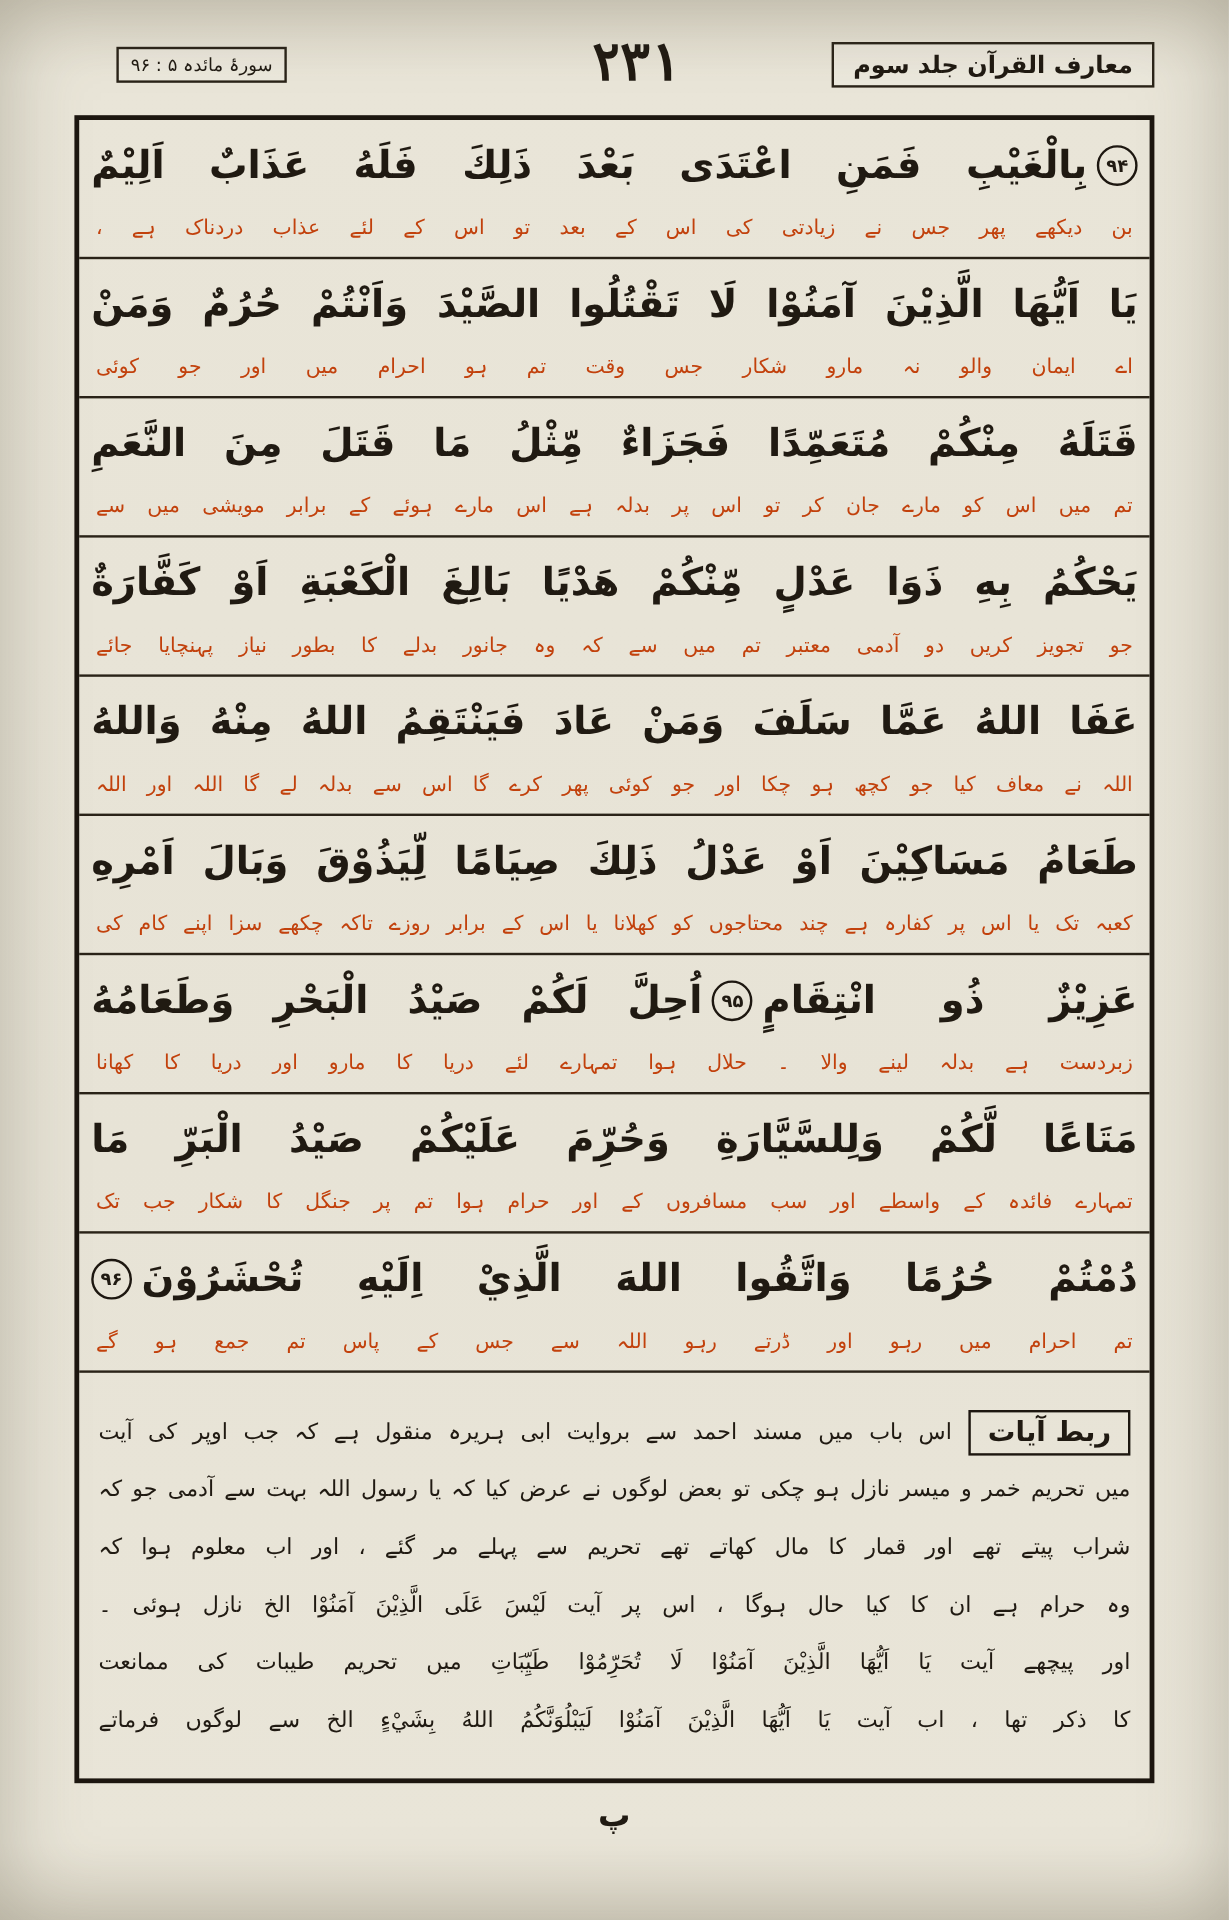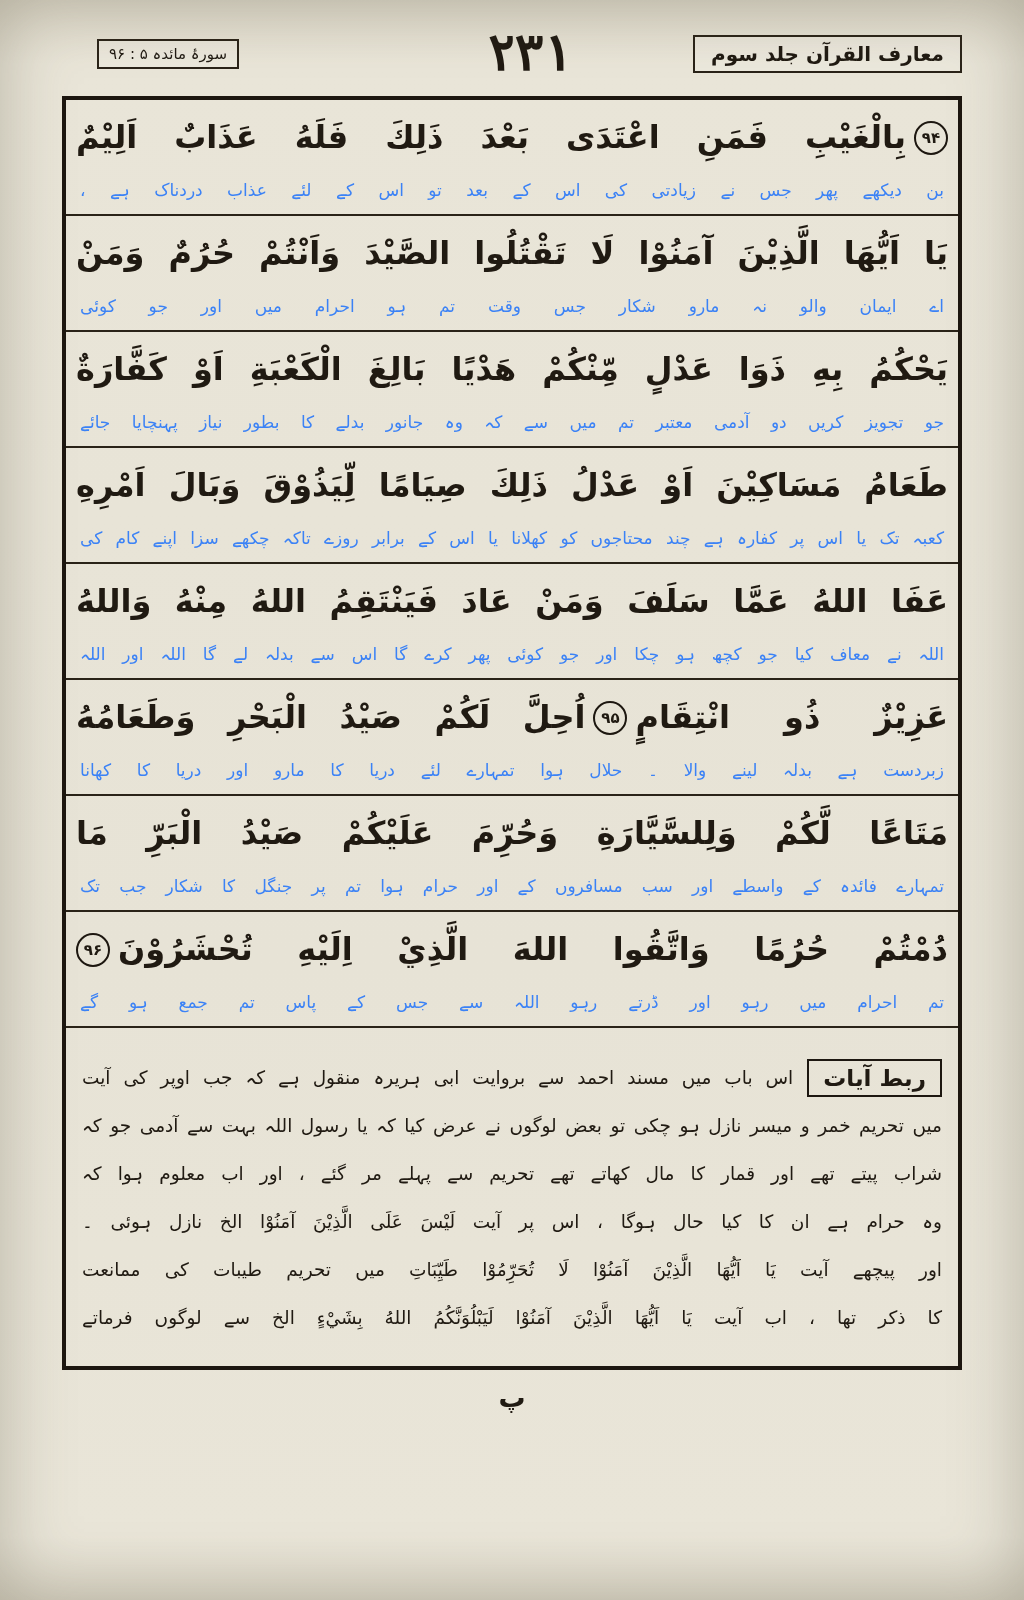--- a/index.html
+++ b/index.html
@@ -29,21 +29,21 @@
   .header-right { justify-self: end; }
   .ref-box {
     display: inline-block; border: 2px solid #2a2318;
     padding: 4px 10px; font-size: 15px; direction: rtl; background: rgba(255,255,255,0.12);
   }
   .title-box {
     display: inline-block; border: 2px solid #2a2318;
     padding: 5px 16px; font-size: 20px; font-weight: bold; direction: rtl; background: rgba(255,255,255,0.12); text-align: center;
   }
   .page-number {
-    font-size: 48px; font-weight: bold; line-height: 1; padding: 0 10px;
+    font-size: 42px; font-weight: bold; line-height: 1; padding: 0 10px;
     font-family: Liberation Serif, serif;
   }
 
   
   .frame {
     margin-top: 12px;
     border: 4px solid #1d1710;
     direction: rtl;
   }
   .pair { border-bottom: 2px solid #2a2318; padding: 4px 10px 4px; }
@@ -58,21 +58,21 @@
   }
   .verse-marker {
     flex: 0 0 auto;
     width: 34px; height: 34px;
     border: 2px solid #1d1710; border-radius: 50%;
     display: inline-flex; align-items: center; justify-content: center;
     font-size: 15px; font-weight: bold; text-align: center;
   }
   .verse-marker:empty { display: none; }
   .urdu-row {
-    font-size: 17px; line-height: 36px; color: #3b82f6;
+    font-size: 17px; line-height: 36px; color: #c2410c;
     text-align: justify; text-align-last: justify;
     padding: 0 4px 2px;
   }
 
   
   .commentary { padding: 26px 16px 24px; }
   .commentary-first { display: flex; align-items: center; gap: 14px; }
   .commentary-heading {
     flex: 0 0 auto;
     border: 2px solid #1d1710;
@@ -115,40 +115,46 @@
       <div class="urdu-row">بن دیکھے پھر جس نے زیادتی کی اس کے بعد تو اس کے لئے عذاب دردناک ہے ،</div>
     </div>
 
     <div class="pair">
       <div class="arabic-row">
         <span class="arabic-text">يَا اَيُّهَا الَّذِيْنَ آمَنُوْا لَا تَقْتُلُوا الصَّيْدَ وَاَنْتُمْ حُرُمٌ وَمَنْ</span>
       </div>
       <div class="urdu-row">اے ایمان والو نہ مارو شکار جس وقت تم ہو احرام میں اور جو کوئی</div>
     </div>
 
+    <div class="pair">
+      <div class="arabic-row">
+        <span class="arabic-text">قَتَلَهُ مِنْكُمْ مُتَعَمِّدًا فَجَزَاءٌ مِّثْلُ مَا قَتَلَ مِنَ النَّعَمِ</span>
+      </div>
+      <div class="urdu-row">تم میں اس کو مارے جان کر تو اس پر بدلہ ہے اس مارے ہوئے کے برابر مویشی میں سے</div>
+    </div>
 
     <div class="pair">
       <div class="arabic-row">
         <span class="arabic-text">يَحْكُمُ بِهِ ذَوَا عَدْلٍ مِّنْكُمْ هَدْيًا بَالِغَ الْكَعْبَةِ اَوْ كَفَّارَةٌ</span>
       </div>
       <div class="urdu-row">جو تجویز کریں دو آدمی معتبر تم میں سے کہ وہ جانور بدلے کا بطور نیاز پہنچایا جائے</div>
     </div>
 
     <div class="pair">
       <div class="arabic-row">
-        <span class="arabic-text">طَعَامُ مَسَاكِيْنَ اَوْ عَدْلُ ذَلِكَ صِيَامًا لِّيَذُوْقَ وَبَالَ اَمْرِهِ</span>
+        <span class="arabic-text">عَفَا اللهُ عَمَّا سَلَفَ وَمَنْ عَادَ فَيَنْتَقِمُ اللهُ مِنْهُ وَاللهُ</span>
       </div>
-      <div class="urdu-row">کعبہ تک یا اس پر کفارہ ہے چند محتاجوں کو کھلانا یا اس کے برابر روزے تاکہ چکھے سزا اپنے کام کی</div>
+      <div class="urdu-row">اللہ نے معاف کیا جو کچھ ہو چکا اور جو کوئی پھر کرے گا اس سے بدلہ لے گا اللہ اور اللہ</div>
     </div>
 
     <div class="pair">
       <div class="arabic-row">
-        <span class="arabic-text">عَفَا اللهُ عَمَّا سَلَفَ وَمَنْ عَادَ فَيَنْتَقِمُ اللهُ مِنْهُ وَاللهُ</span>
+        <span class="arabic-text">طَعَامُ مَسَاكِيْنَ اَوْ عَدْلُ ذَلِكَ صِيَامًا لِّيَذُوْقَ وَبَالَ اَمْرِهِ</span>
       </div>
-      <div class="urdu-row">اللہ نے معاف کیا جو کچھ ہو چکا اور جو کوئی پھر کرے گا اس سے بدلہ لے گا اللہ اور اللہ</div>
+      <div class="urdu-row">کعبہ تک یا اس پر کفارہ ہے چند محتاجوں کو کھلانا یا اس کے برابر روزے تاکہ چکھے سزا اپنے کام کی</div>
     </div>
 
     <div class="pair">
       <div class="arabic-row">
         <span class="arabic-text">عَزِيْزٌ ذُو انْتِقَامٍ</span>
         <span class="verse-marker">۹۵</span>
         <span class="arabic-text">اُحِلَّ لَكُمْ صَيْدُ الْبَحْرِ وَطَعَامُهُ</span>
       </div>
       <div class="urdu-row">زبردست ہے بدلہ لینے والا ۔ حلال ہوا تمہارے لئے دریا کا مارو اور دریا کا کھانا</div>
     </div>

